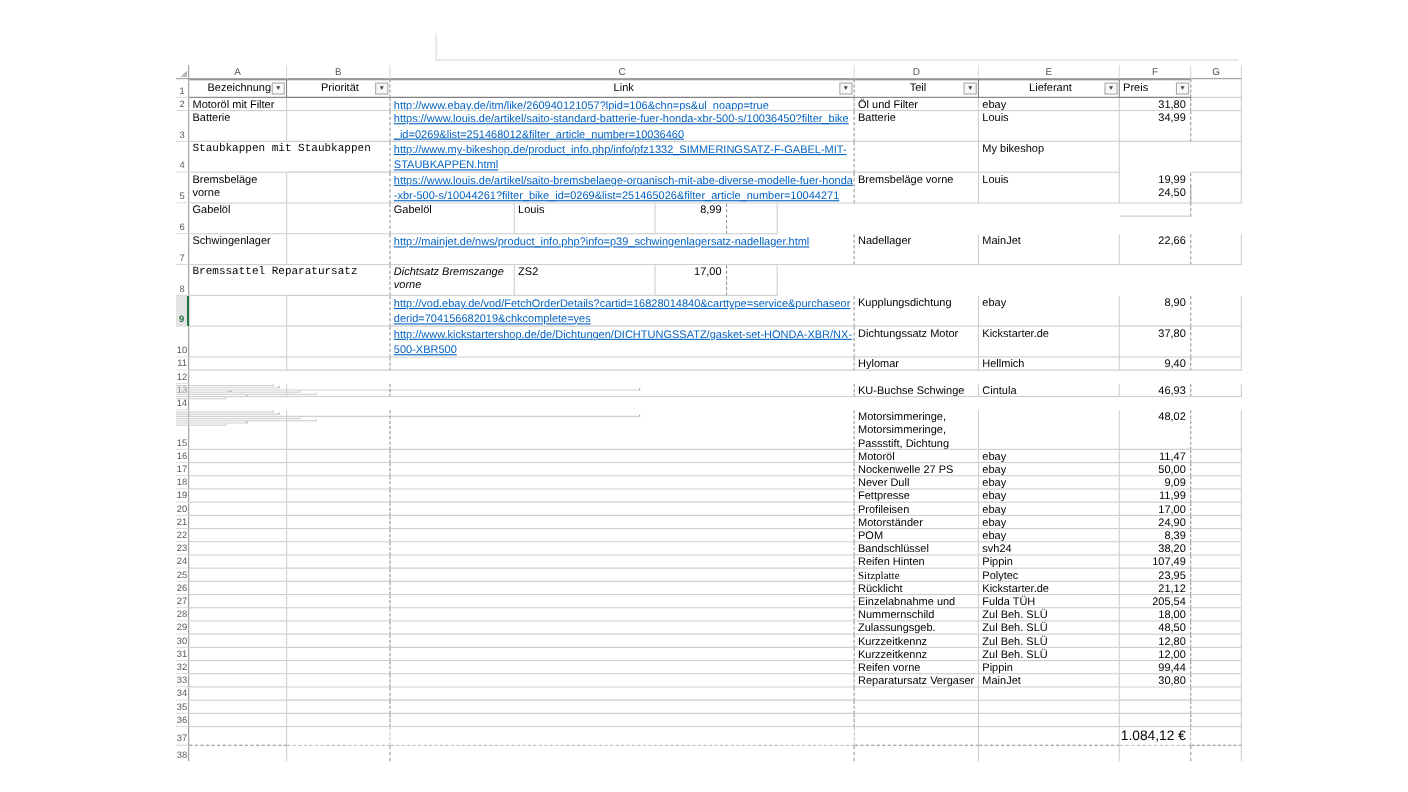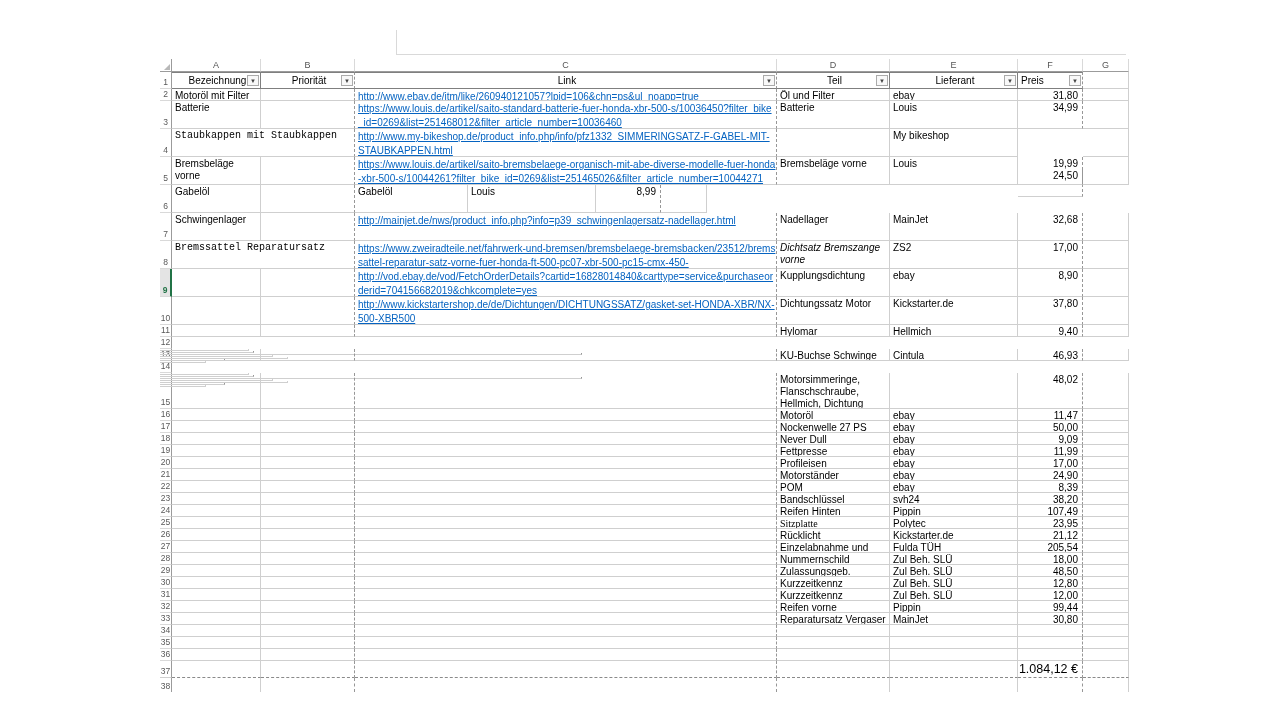--- a/index.html
+++ b/index.html
@@ -157,30 +157,27 @@
       </div>
       <div class="row" style="height: 28px;">
         <div class="gutter" style="width: 12px;">7</div>
         <div class="cell" style="width: 89px;">Schwingenlager</div>
         <div class="cell dashedR" style="width: 94px;"></div>
         <div class="cell dashedR" style="width: 422px;">
           <span class="link">http://mainjet.de/nws/product_info.php?info=p39_schwingenlagersatz-nadellager.html</span>
         </div>
         <div class="cell" style="width: 113px;">Nadellager</div>
         <div class="cell" style="width: 128px;">MainJet</div>
-        <div class="cell dashedR price" style="width: 65px;">32,68</div>
+        <div class="cell dashedR price" style="width: 65px;">22,66</div>
         <div class="cell" style="width: 46px;"></div>
       </div>
       <div class="row" style="height: 28px;">
         <div class="gutter" style="width: 12px;">8</div>
         <div class="cell spill noR" style="width: 89px;">Bremssattel Reparatursatz</div>
         <div class="cell dashedR" style="width: 94px;"></div>
-        <div class="cell dashedR" style="width: 422px;">
-          <span class="link">https://www.zweiradteile.net/fahrwerk-und-bremsen/bremsbelaege-bremsbacken/23512/bremssattel-reparatur-satz-vorne-fuer-honda-ft-500-pc07-xbr-500-pc15-cmx-450-</span>
-        </div>
         <div class="cell" style="width: 113px; font-style: italic;">Dichtsatz Bremszange vorne</div>
         <div class="cell" style="width: 128px;">ZS2</div>
         <div class="cell dashedR price" style="width: 65px;">17,00</div>
         <div class="cell" style="width: 46px;"></div>
       </div>
       <div class="row" style="height: 28px;">
         <div class="gutter sel" style="width: 12px;">9</div>
         <div class="cell" style="width: 89px;"></div>
         <div class="cell dashedR" style="width: 94px;"></div>
         <div class="cell dashedR" style="width: 422px;">
@@ -251,21 +248,21 @@
         <div class="cell dashedR price" style="width: 65px;">10,40</div>
         <div class="cell" style="width: 46px;"></div>
       </div>
       <div class="row" style="height: 36px;">
         <div class="gutter" style="width: 12px;">15</div>
         <div class="cell" style="width: 89px;"></div>
         <div class="cell dashedR" style="width: 94px;"></div>
         <div class="cell dashedR" style="width: 422px;">
           <span class="link"></span>
         </div>
-        <div class="cell" style="width: 113px;">Motorsimmeringe, Flanschschraube, Hellmich, Dichtung</div>
+        <div class="cell" style="width: 113px;">Motorsimmeringe, Motorsimmeringe, Passstift, Dichtung</div>
         <div class="cell" style="width: 128px;"></div>
         <div class="cell dashedR price" style="width: 65px;">48,02</div>
         <div class="cell" style="width: 46px;"></div>
       </div>
       <div class="row" style="height: 12px;">
         <div class="gutter" style="width: 12px;">16</div>
         <div class="cell" style="width: 89px;"></div>
         <div class="cell dashedR" style="width: 94px;"></div>
         <div class="cell dashedR" style="width: 422px;">
           <span class="link"></span>

